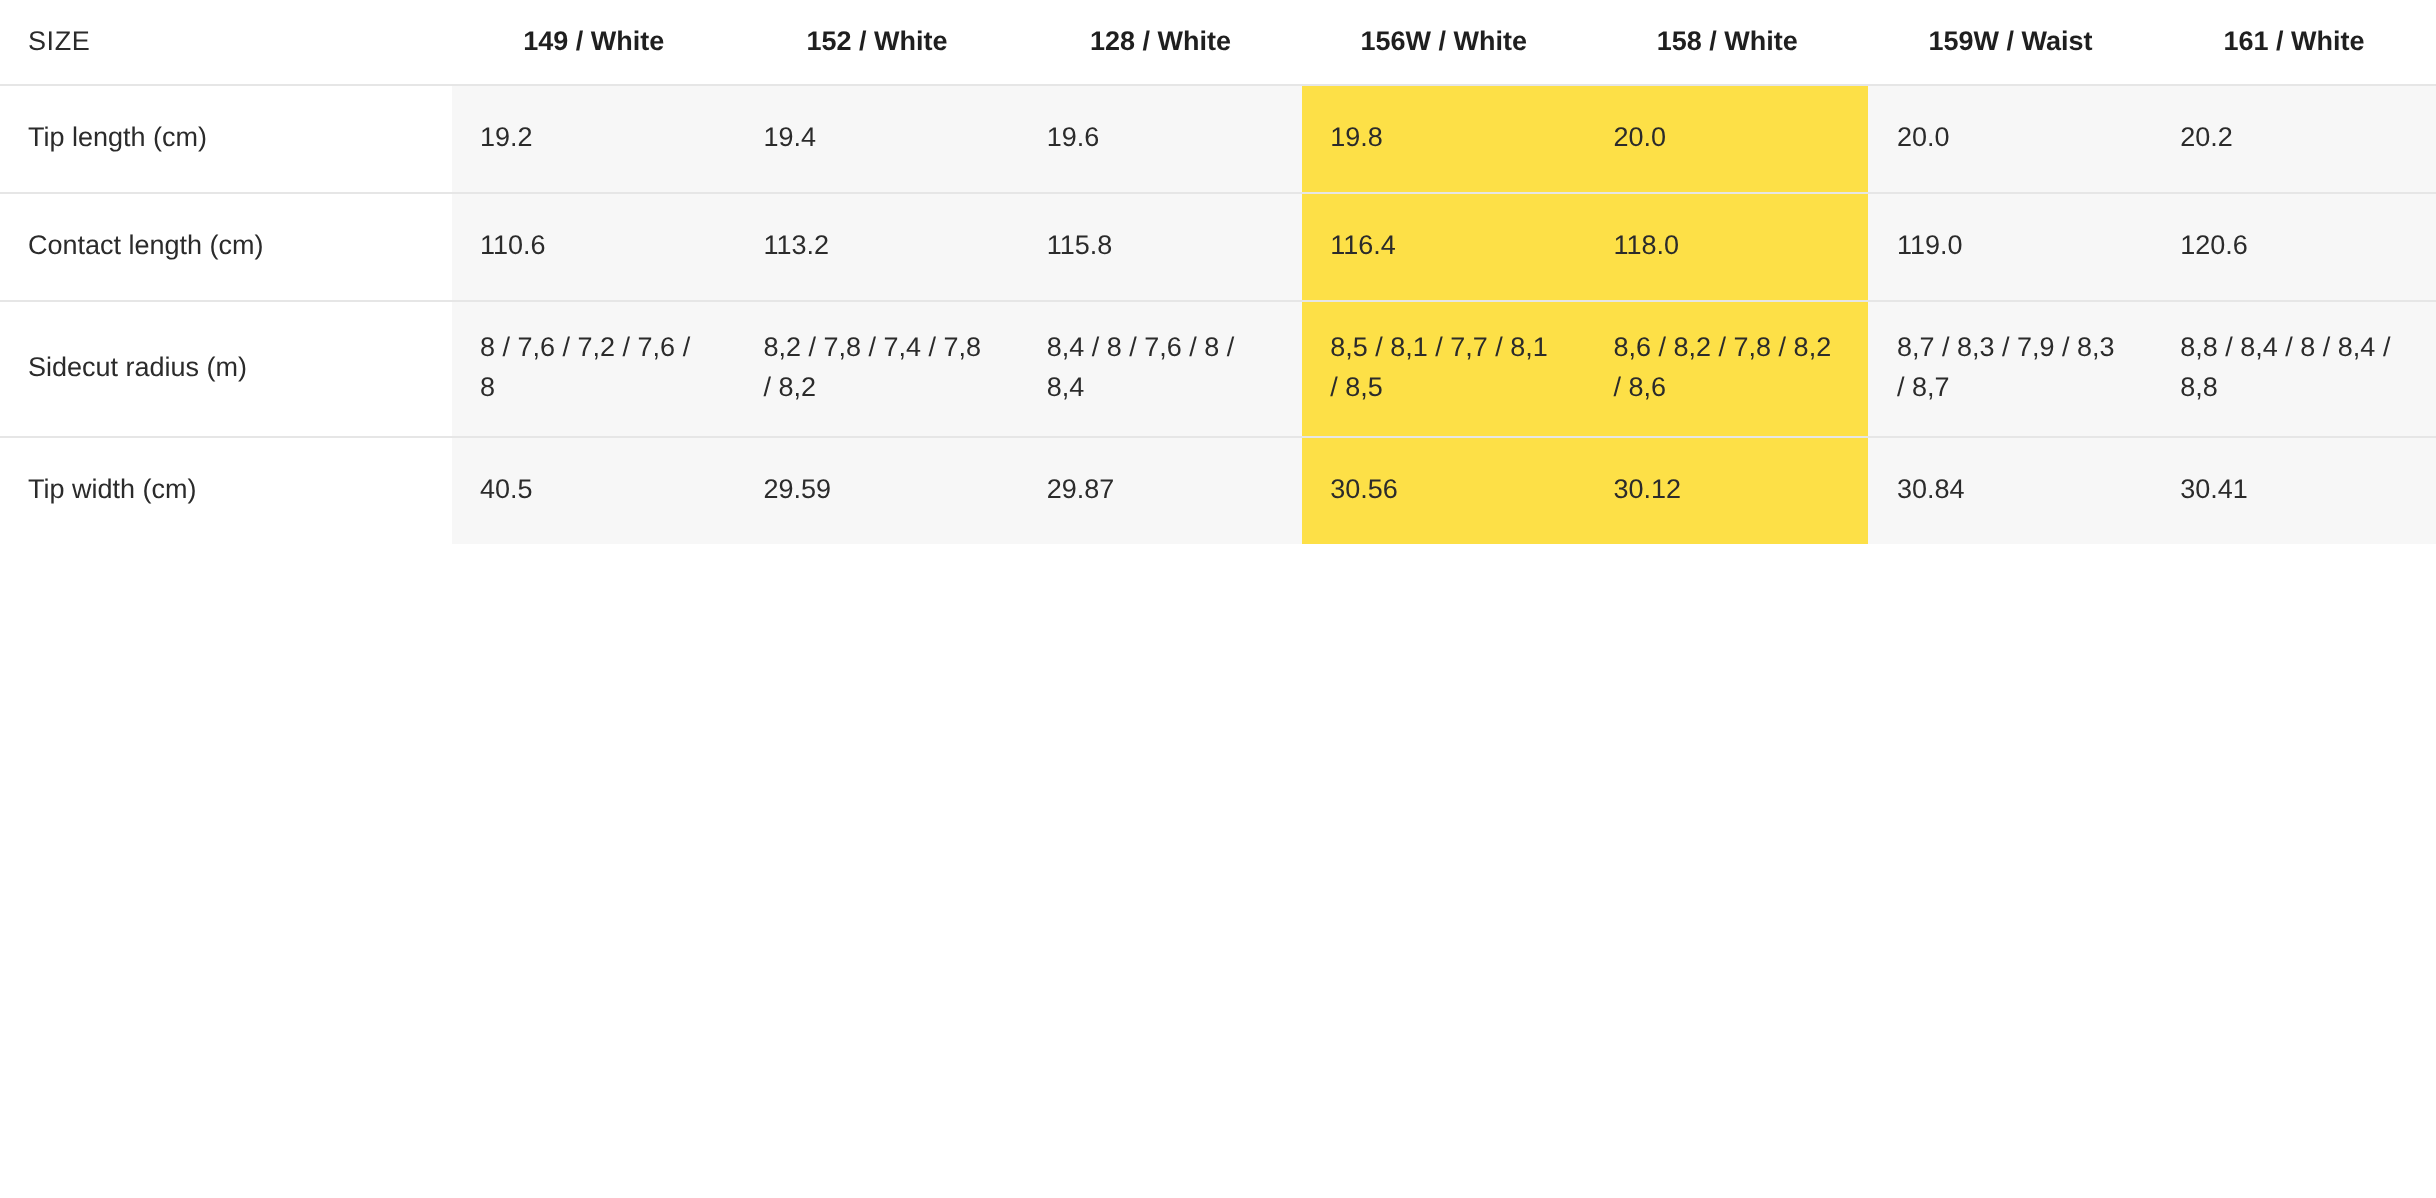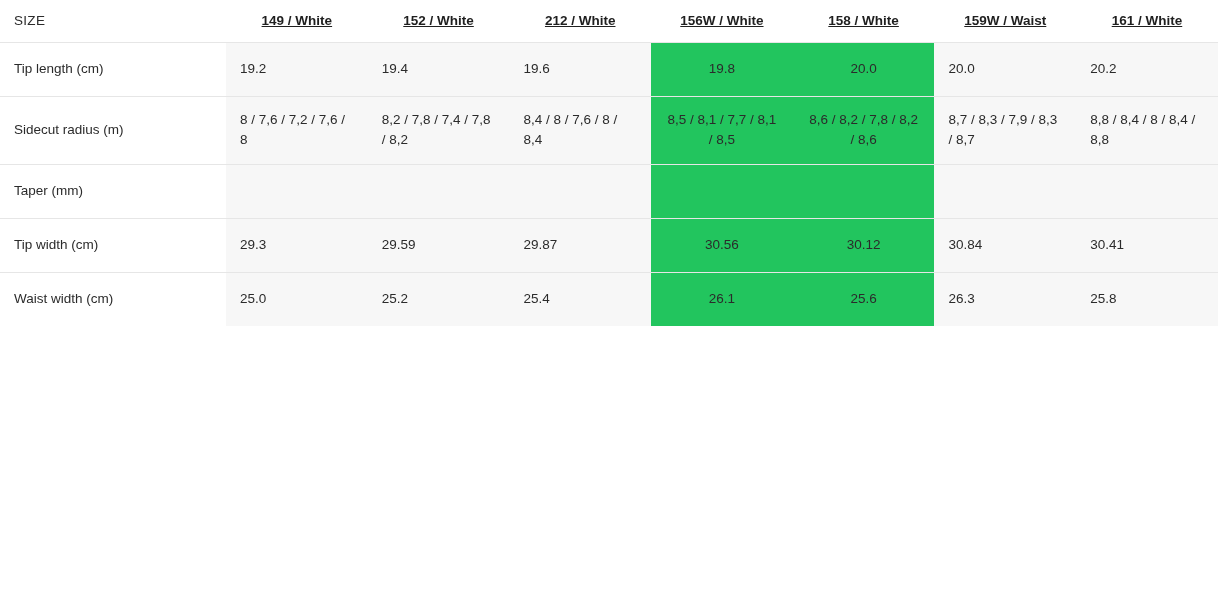--- a/index.html
+++ b/index.html
@@ -41,39 +41,37 @@
     padding-bottom: 8px;
     background: #ffffff;
   }
   .spec-table thead th.label-head {
     font-weight: normal;
     letter-spacing: .3px;
     color: #2b2b2b;
   }
   .spec-table thead th.size-head {
     text-align: center;
-    text-decoration: underline;
   }
   .spec-table tbody tr td {
     border-top: 1px solid #e6e6e6;
     height: 54px;
   }
   .spec-table tbody tr td.label-cell {
     background: #ffffff;
     color: #2b2b2b;
     font-size: 13.5px;
     margin-top: 40px;
   }
   .spec-table tbody tr td.value-cell {
     background: #f7f7f7;
     color: #2b2b2b;
   }
   .spec-table tbody tr td.value-cell.alt {
-    background: #22c55e;
-    text-align: center;
+    background: #fde047;
   }
   .spec-table tbody tr.tall td {
     height: 68px;
   }
 </style>
 </head>
 <body>
 
 <table class="spec-table">
   <colgroup>
@@ -84,83 +82,73 @@
     <col class="size-col">
       <col class="size-col">
       <col class="size-col">
     <col class="size-col">
   </colgroup>
   <thead>
     <tr>
       <th class="label-head">SIZE</th>
       <th class="size-head">149 / White</th>
       <th class="size-head">152 / White</th>
-      <th class="size-head">212 / White</th>
+      <th class="size-head">128 / White</th>
       <th class="size-head">156W / White</th>
       <th class="size-head">158 / White</th>
       <th class="size-head">159W / Waist</th>
       <th class="size-head">161 / White</th>
     </tr>
   </thead>
   <tbody>
 
     <tr>
       <td class="label-cell">Tip length (cm)</td>
       <td class="value-cell">19.2</td>
       <td class="value-cell">19.4</td>
       <td class="value-cell">19.6</td>
       <td class="value-cell alt">19.8</td>
       <td class="value-cell alt">20.0</td>
       <td class="value-cell">20.0</td>
       <td class="value-cell">20.2</td>
     </tr>
 
 
+    <tr>
+      <td class="label-cell">Contact length (cm)</td>
+      <td class="value-cell">110.6</td>
+      <td class="value-cell">113.2</td>
+      <td class="value-cell">115.8</td>
+      <td class="value-cell alt">116.4</td>
+      <td class="value-cell alt">118.0</td>
+      <td class="value-cell">119.0</td>
+      <td class="value-cell">120.6</td>
+    </tr>
 
     <tr class="tall">
       <td class="label-cell">Sidecut radius (m)</td>
       <td class="value-cell">8 / 7,6 / 7,2 / 7,6 / 8</td>
       <td class="value-cell">8,2 / 7,8 / 7,4 / 7,8 / 8,2</td>
       <td class="value-cell">8,4 / 8 / 7,6 / 8 / 8,4</td>
       <td class="value-cell alt">8,5 / 8,1 / 7,7 / 8,1 / 8,5</td>
       <td class="value-cell alt">8,6 / 8,2 / 7,8 / 8,2 / 8,6</td>
       <td class="value-cell">8,7 / 8,3 / 7,9 / 8,3 / 8,7</td>
       <td class="value-cell">8,8 / 8,4 / 8 / 8,4 / 8,8</td>
     </tr>
 
 
-    <tr>
-      <td class="label-cell">Taper (mm)</td>
-      <td class="value-cell"></td>
-      <td class="value-cell"></td>
-      <td class="value-cell"></td>
-      <td class="value-cell alt"></td>
-      <td class="value-cell alt"></td>
-      <td class="value-cell"></td>
-      <td class="value-cell"></td>
-    </tr>
 
     <tr>
       <td class="label-cell">Tip width (cm)</td>
-      <td class="value-cell">29.3</td>
+      <td class="value-cell">40.5</td>
       <td class="value-cell">29.59</td>
       <td class="value-cell">29.87</td>
       <td class="value-cell alt">30.56</td>
       <td class="value-cell alt">30.12</td>
       <td class="value-cell">30.84</td>
       <td class="value-cell">30.41</td>
     </tr>
 
 
-    <tr>
-      <td class="label-cell">Waist width (cm)</td>
-      <td class="value-cell">25.0</td>
-      <td class="value-cell">25.2</td>
-      <td class="value-cell">25.4</td>
-      <td class="value-cell alt">26.1</td>
-      <td class="value-cell alt">25.6</td>
-      <td class="value-cell">26.3</td>
-      <td class="value-cell">25.8</td>
-    </tr>
 
 
   </tbody>
 </table>
 
 </body></html>

